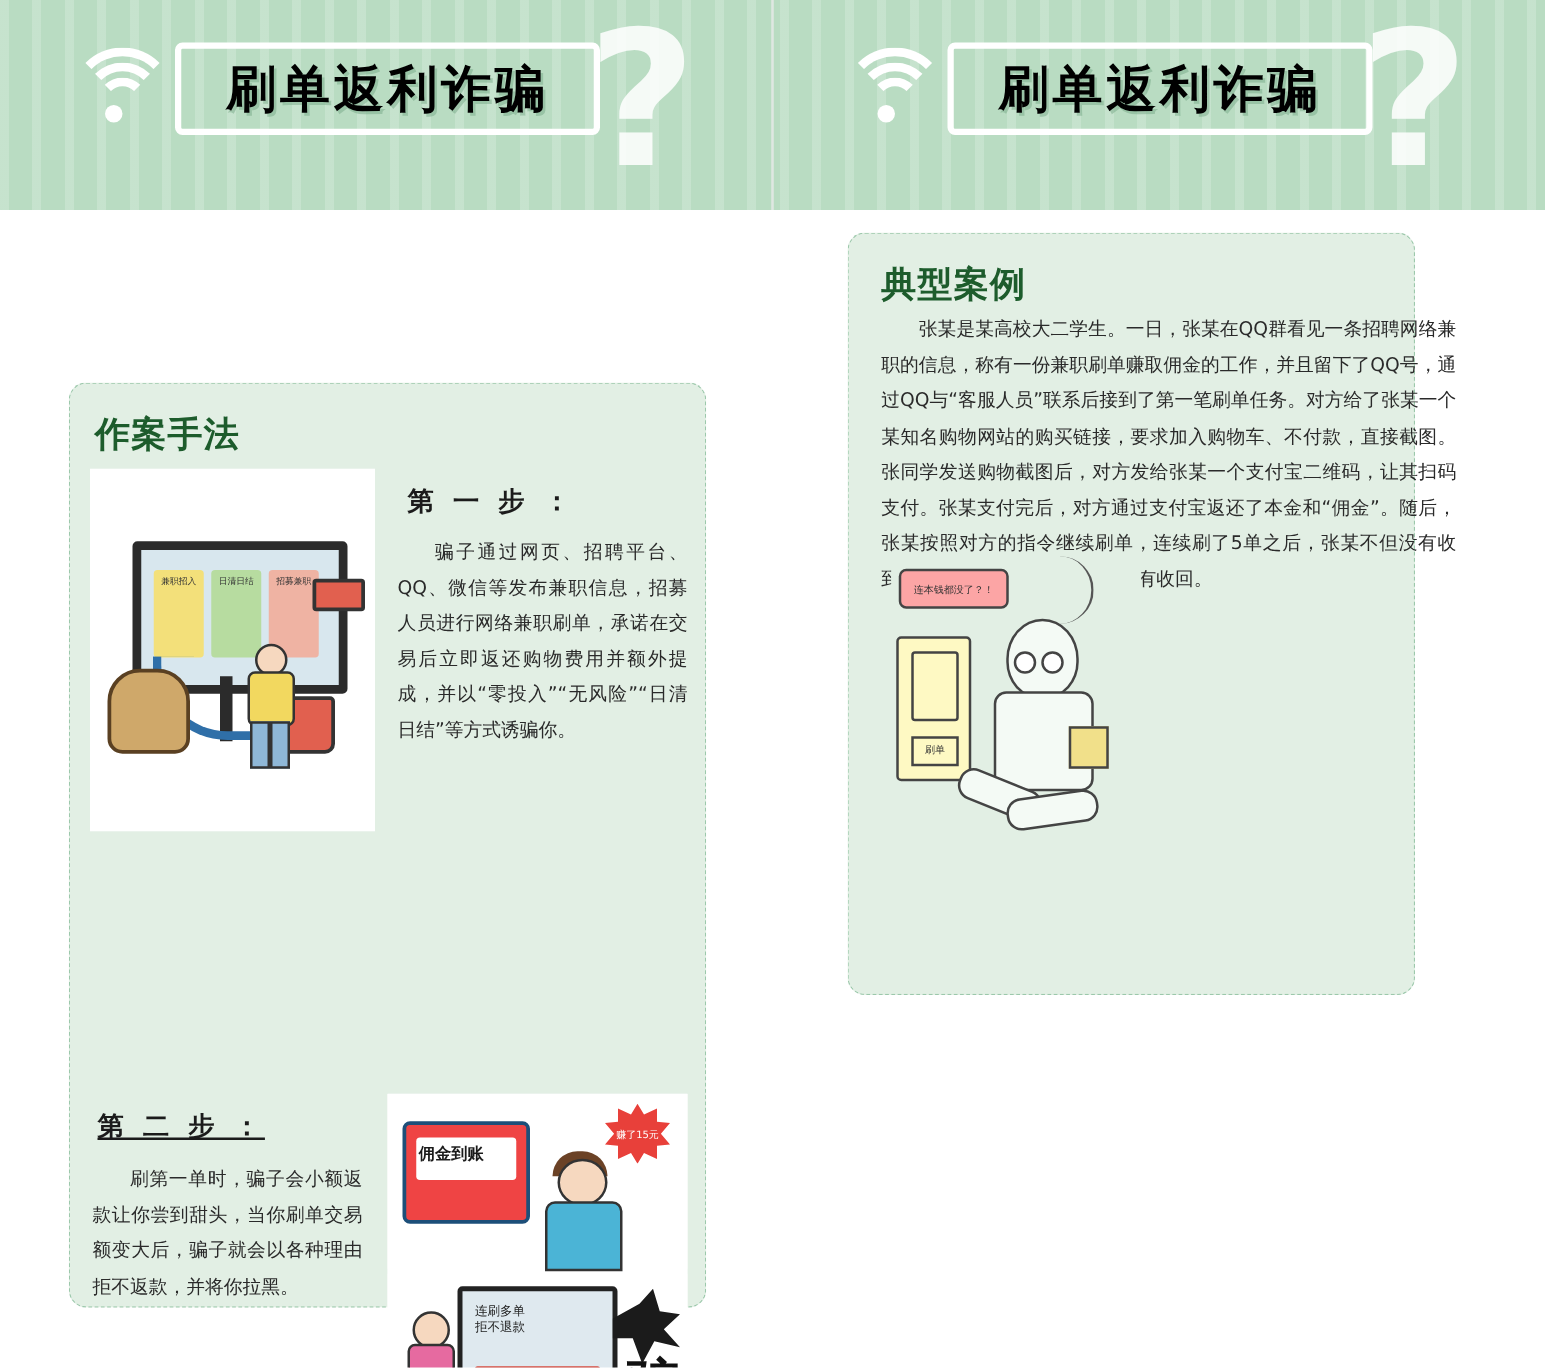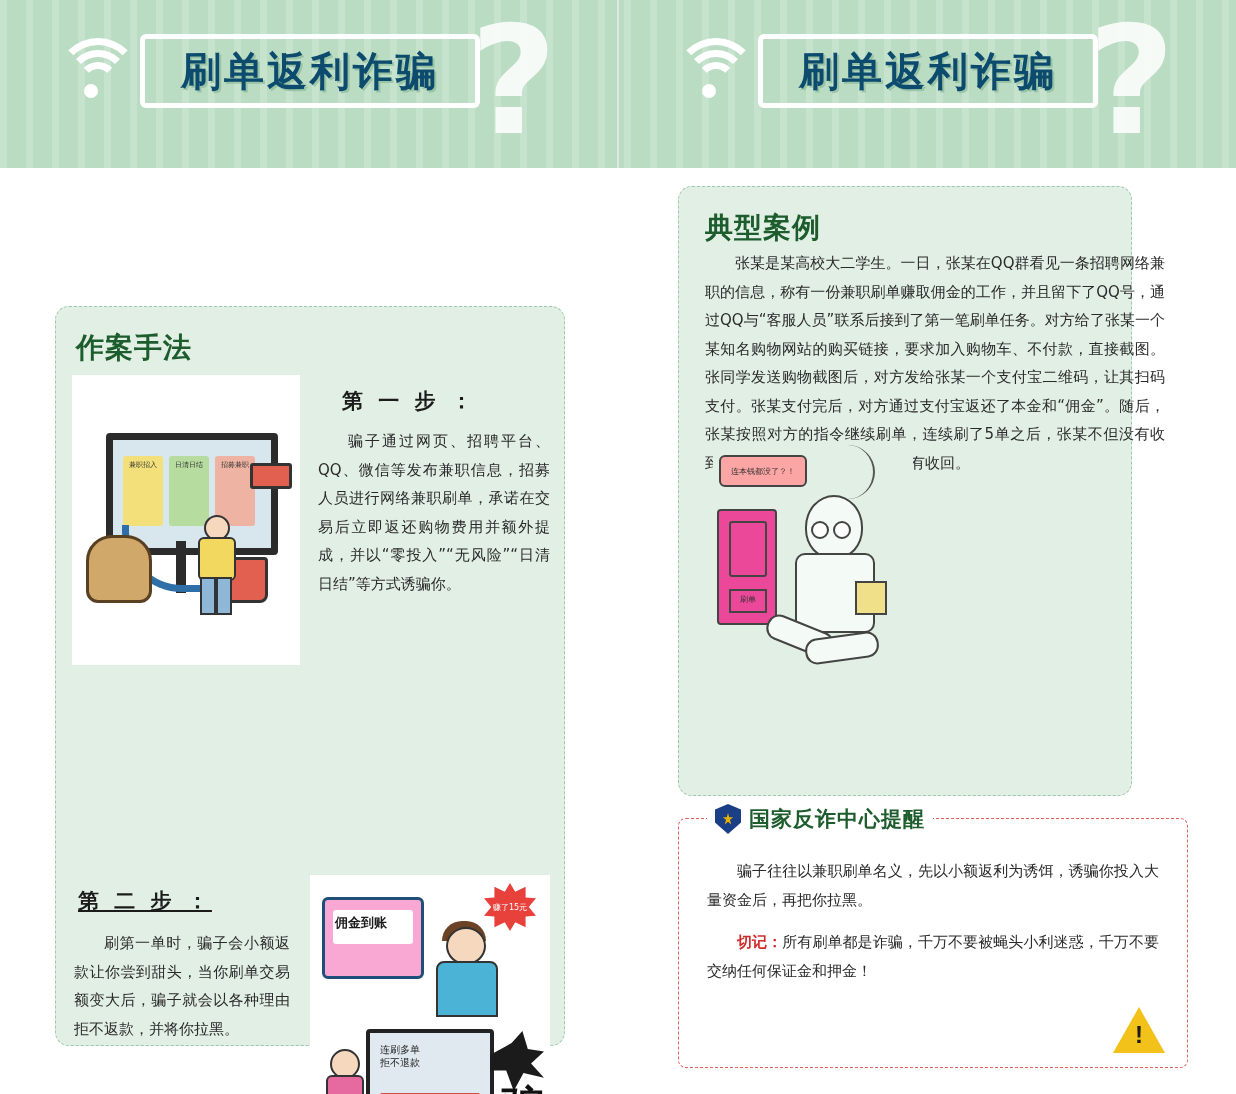--- a/index.html
+++ b/index.html
@@ -60,21 +60,21 @@
     width: 340px;
     height: 74px;
     border: 5px solid #ffffff;
     border-radius: 6px;
     box-sizing: border-box;
     display: flex;
     align-items: center;
     justify-content: center;
   }
   .title-plate .title-text {
-    color: #0c4a6e;
+    color: #000000;
     font-size: 40px;
     font-weight: bold;
     letter-spacing: 3px;
     font-family: "DejaVu Sans", "Liberation Sans", sans-serif;
     text-shadow: 2px 2px 0 rgba(120,170,135,.5);
   }
   .wifi-icon {
     position: absolute;
     left: 58px;
     top: 38px;
@@ -181,21 +181,21 @@
   #thumb2 { left: 254px; top: 568px; width: 240px; height: 290px; }
 
   .step-title {
     position: absolute;
     font-size: 21px;
     font-weight: bold;
     color: #1b1b1b;
     letter-spacing: 4px;
     font-family: "DejaVu Sans", "Liberation Sans", sans-serif;
   }
-  #step1-title { left: 286px; top: 80px; }
+  #step1-title { left: 270px; top: 80px; }
   #step1-text { position: absolute; left: 262px; top: 120px; width: 232px; }
   #step2-title { left: 22px; top: 580px; text-decoration: underline; }
   #step2-text { position: absolute; left: 18px; top: 622px; width: 216px; }
 
   
   #case-panel {
     left: 60px; top: 18px; width: 454px; height: 610px;
   }
   #case-title { position: absolute; left: 26px; top: 22px; }
   #case-text { position: absolute; left: 26px; top: 62px; width: 460px; }
@@ -286,21 +286,21 @@
   .illu1 .person .leg { position: absolute; top: 62px; width: 12px; height: 34px; background: #8fb8d8; border: 2px solid #333; }
   .illu1 .person .l1 { left: 8px; }
   .illu1 .person .l2 { left: 24px; }
   .illu1 .sack { position: absolute; left: 14px; top: 160px; width: 60px; height: 62px; background: #cfa86a; border: 3px solid #5a4022; border-radius: 26px 26px 12px 12px; }
   .illu1 .bucket { position: absolute; left: 150px; top: 182px; width: 40px; height: 40px; background: #e1604f; border: 3px solid #333; border-radius: 4px 4px 8px 8px; }
   .illu1 .brush { position: absolute; left: 178px; top: 88px; width: 36px; height: 20px; background: #e1604f; border: 3px solid #333; border-radius: 3px; }
   .illu1 .hose { position: absolute; left: 50px; top: 150px; width: 90px; height: 60px; border: 7px solid #2f6fa8; border-top: none; border-right: none; border-radius: 0 0 0 60px; }
 
   .illu2 { position: absolute; inset: 0; background: #ffffff; }
   .illu2 .top { position: absolute; left: 0; top: 0; width: 240px; height: 140px; background: #ffffff; }
-  .illu2 .phone { position: absolute; left: 12px; top: 22px; width: 96px; height: 76px; background: #f9a8d4; border: 3px solid #1d4f79; border-radius: 6px; }
+  .illu2 .phone { position: absolute; left: 12px; top: 22px; width: 96px; height: 76px; background: #ef4444; border: 3px solid #1d4f79; border-radius: 6px; }
   .illu2 .phone .scr { position: absolute; left: 8px; top: 10px; right: 8px; height: 34px; background: #ffffff; border-radius: 3px; }
   .illu2 .phone .lbl { position: absolute; left: 10px; top: 14px; font-size: 13px; font-weight: bold; color: #1b1b1b; font-family: "DejaVu Sans", sans-serif; }
   .illu2 .burst {
     position: absolute; right: 14px; top: 8px; width: 52px; height: 48px; background: #e8403a;
     clip-path: polygon(50% 0,60% 18%,80% 8%,80% 30%,100% 32%,86% 50%,100% 68%,80% 70%,80% 92%,60% 82%,50% 100%,40% 82%,20% 92%,20% 70%,0 68%,14% 50%,0 32%,20% 30%,20% 8%,40% 18%);
     display: flex; align-items: center; justify-content: center;
   }
   .illu2 .burst span { font-size: 8px; color: #fff; font-family: "DejaVu Sans", sans-serif; }
   .illu2 .guy { position: absolute; left: 118px; top: 52px; width: 76px; height: 86px; }
   .illu2 .guy .h { position: absolute; left: 18px; top: 0; width: 36px; height: 34px; background: #f6d8bf; border: 2px solid #333; border-radius: 50%; }
@@ -316,21 +316,21 @@
   .illu2 .girl .h2 { position: absolute; left: 10px; top: 0; width: 26px; height: 26px; background: #f6d8bf; border: 2px solid #333; border-radius: 50%; }
   .illu2 .girl .b2 { position: absolute; left: 6px; top: 26px; width: 34px; height: 36px; background: #e66aa0; border: 2px solid #333; border-radius: 6px; }
 
   .illu3 { position: absolute; inset: 0; }
   .illu3 .bubble {
     position: absolute; left: 6px; top: 6px; width: 84px; height: 28px;
     border: 2px solid #444; border-radius: 6px; background: #fca5a5;
     font-size: 8px; color: #333; display: flex; align-items: center; justify-content: center;
     font-family: "DejaVu Sans", sans-serif;
   }
-  .illu3 .post { position: absolute; left: 4px; top: 60px; width: 56px; height: 112px; border: 2px solid #444; border-radius: 4px; background: #ec4899; }
+  .illu3 .post { position: absolute; left: 4px; top: 60px; width: 56px; height: 112px; border: 2px solid #444; border-radius: 4px; background: #fef9c3; }
   .illu3 .post .sc { position: absolute; left: 10px; top: 10px; width: 34px; height: 52px; border: 2px solid #444; border-radius: 3px; }
   .illu3 .post .cap { position: absolute; left: 10px; bottom: 10px; width: 34px; height: 20px; border: 2px solid #444; font-size: 8px; text-align: center; line-height: 18px; font-family: "DejaVu Sans", sans-serif; color: #333; }
   .illu3 .man { position: absolute; left: 58px; top: 46px; width: 120px; height: 180px; }
   .illu3 .man .head { position: absolute; left: 34px; top: 0; width: 54px; height: 60px; border: 2px solid #444; border-radius: 50% 50% 46% 46%; background: #f4faf5; }
   .illu3 .man .eye { position: absolute; top: 26px; width: 14px; height: 14px; border: 2px solid #444; border-radius: 50%; background: #fff; }
   .illu3 .man .e1 { left: 40px; }
   .illu3 .man .e2 { left: 62px; }
   .illu3 .man .torso { position: absolute; left: 24px; top: 58px; width: 76px; height: 76px; border: 2px solid #444; border-radius: 10px; background: #f4faf5; }
   .illu3 .man .leg { position: absolute; border: 2px solid #444; background: #f4faf5; }
   .illu3 .man .lg1 { left: -6px; top: 128px; width: 66px; height: 22px; border-radius: 12px; transform: rotate(22deg); }
@@ -461,30 +461,15 @@
               <div class="eye e2"></div>
             <div class="torso"></div>
             <div class="bag"></div>
             <div class="leg lg1"></div>
               <div class="leg lg2"></div>
           </div>
         </div>
       </div>
     </div>
 
-    <div id="alert-panel">
-      <div id="alert-title-wrap">
-        <span class="shield-icon">
-            <i></i>
-          </span>
-        <span id="alert-title">国家反诈中心提醒</span>
-      </div>
-      <div id="alert-body" class="body-text">
-        <div class="p">骗子往往以兼职刷单名义，先以小额返利为诱饵，诱骗你投入大量资金后，再把你拉黑。</div>
-        <div class="p">
-          <span class="warn-label">切记：</span><span>所有刷单都是诈骗，千万不要被蝇头小利迷惑，千万不要交纳任何保证金和押金！</span>
-        </div>
-      </div>
-      <div class="warn-triangle"></div>
-    </div>
 
   </div>
 </div>
 
 </body></html>

